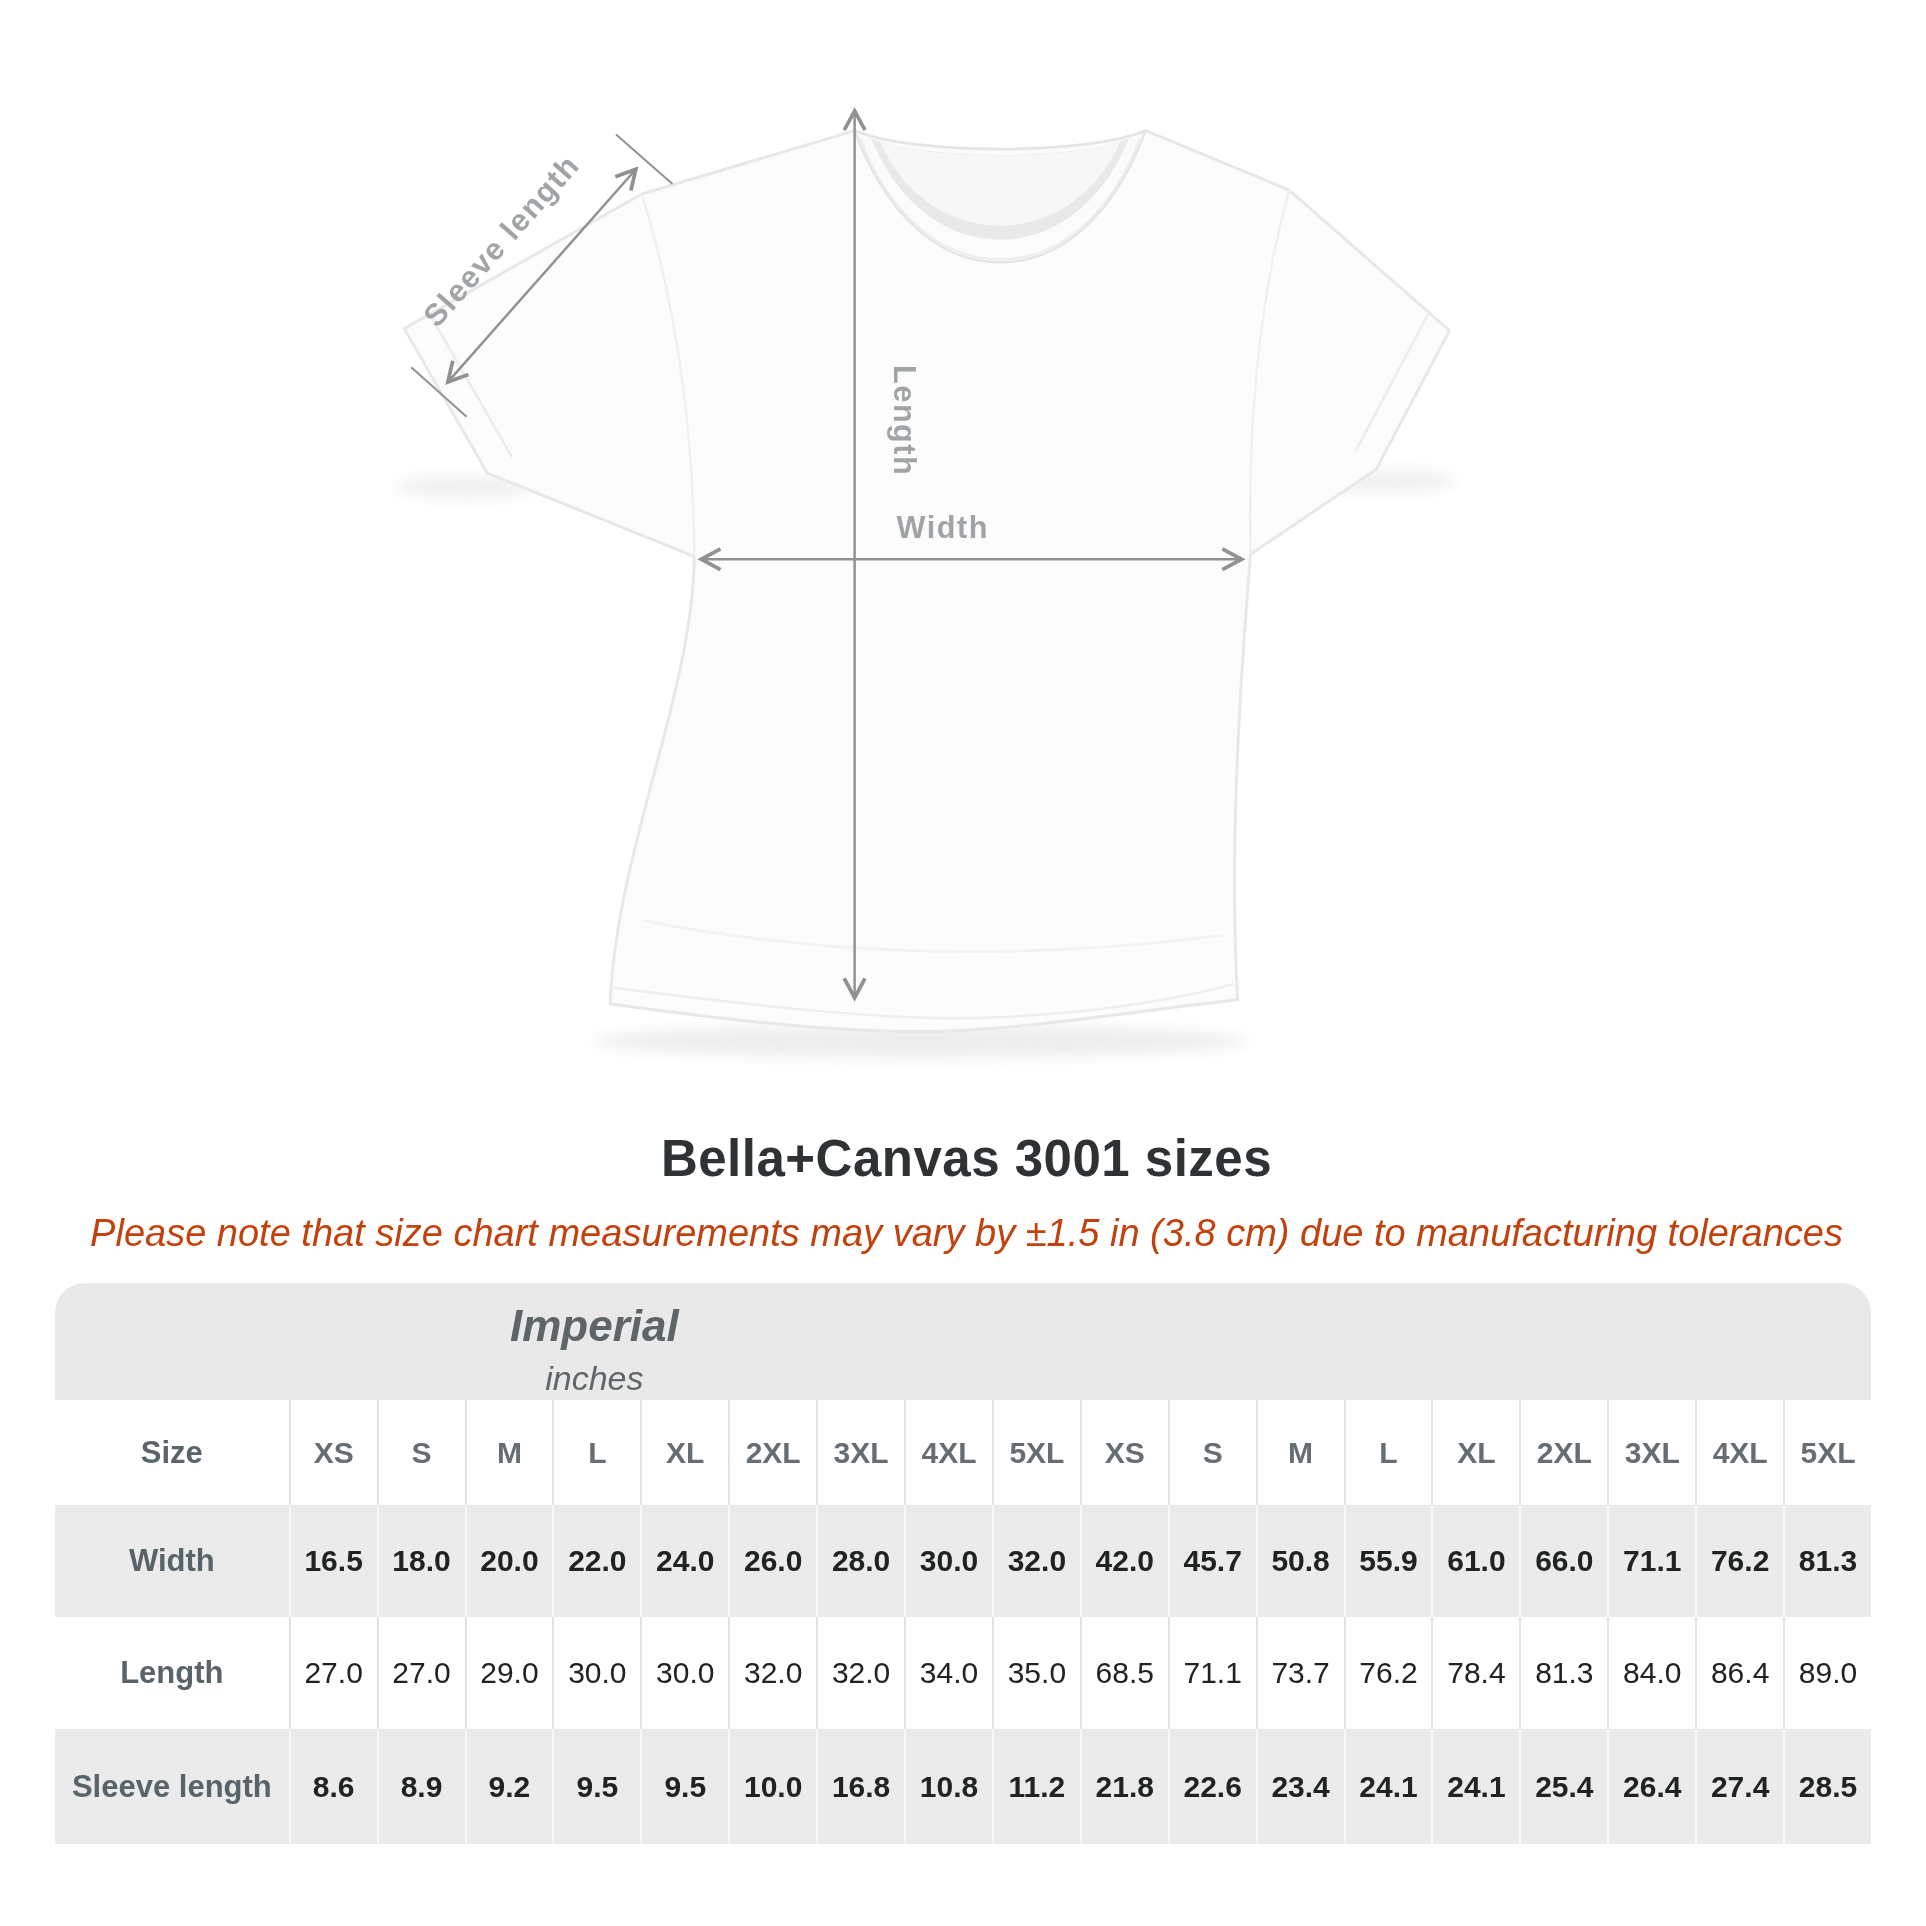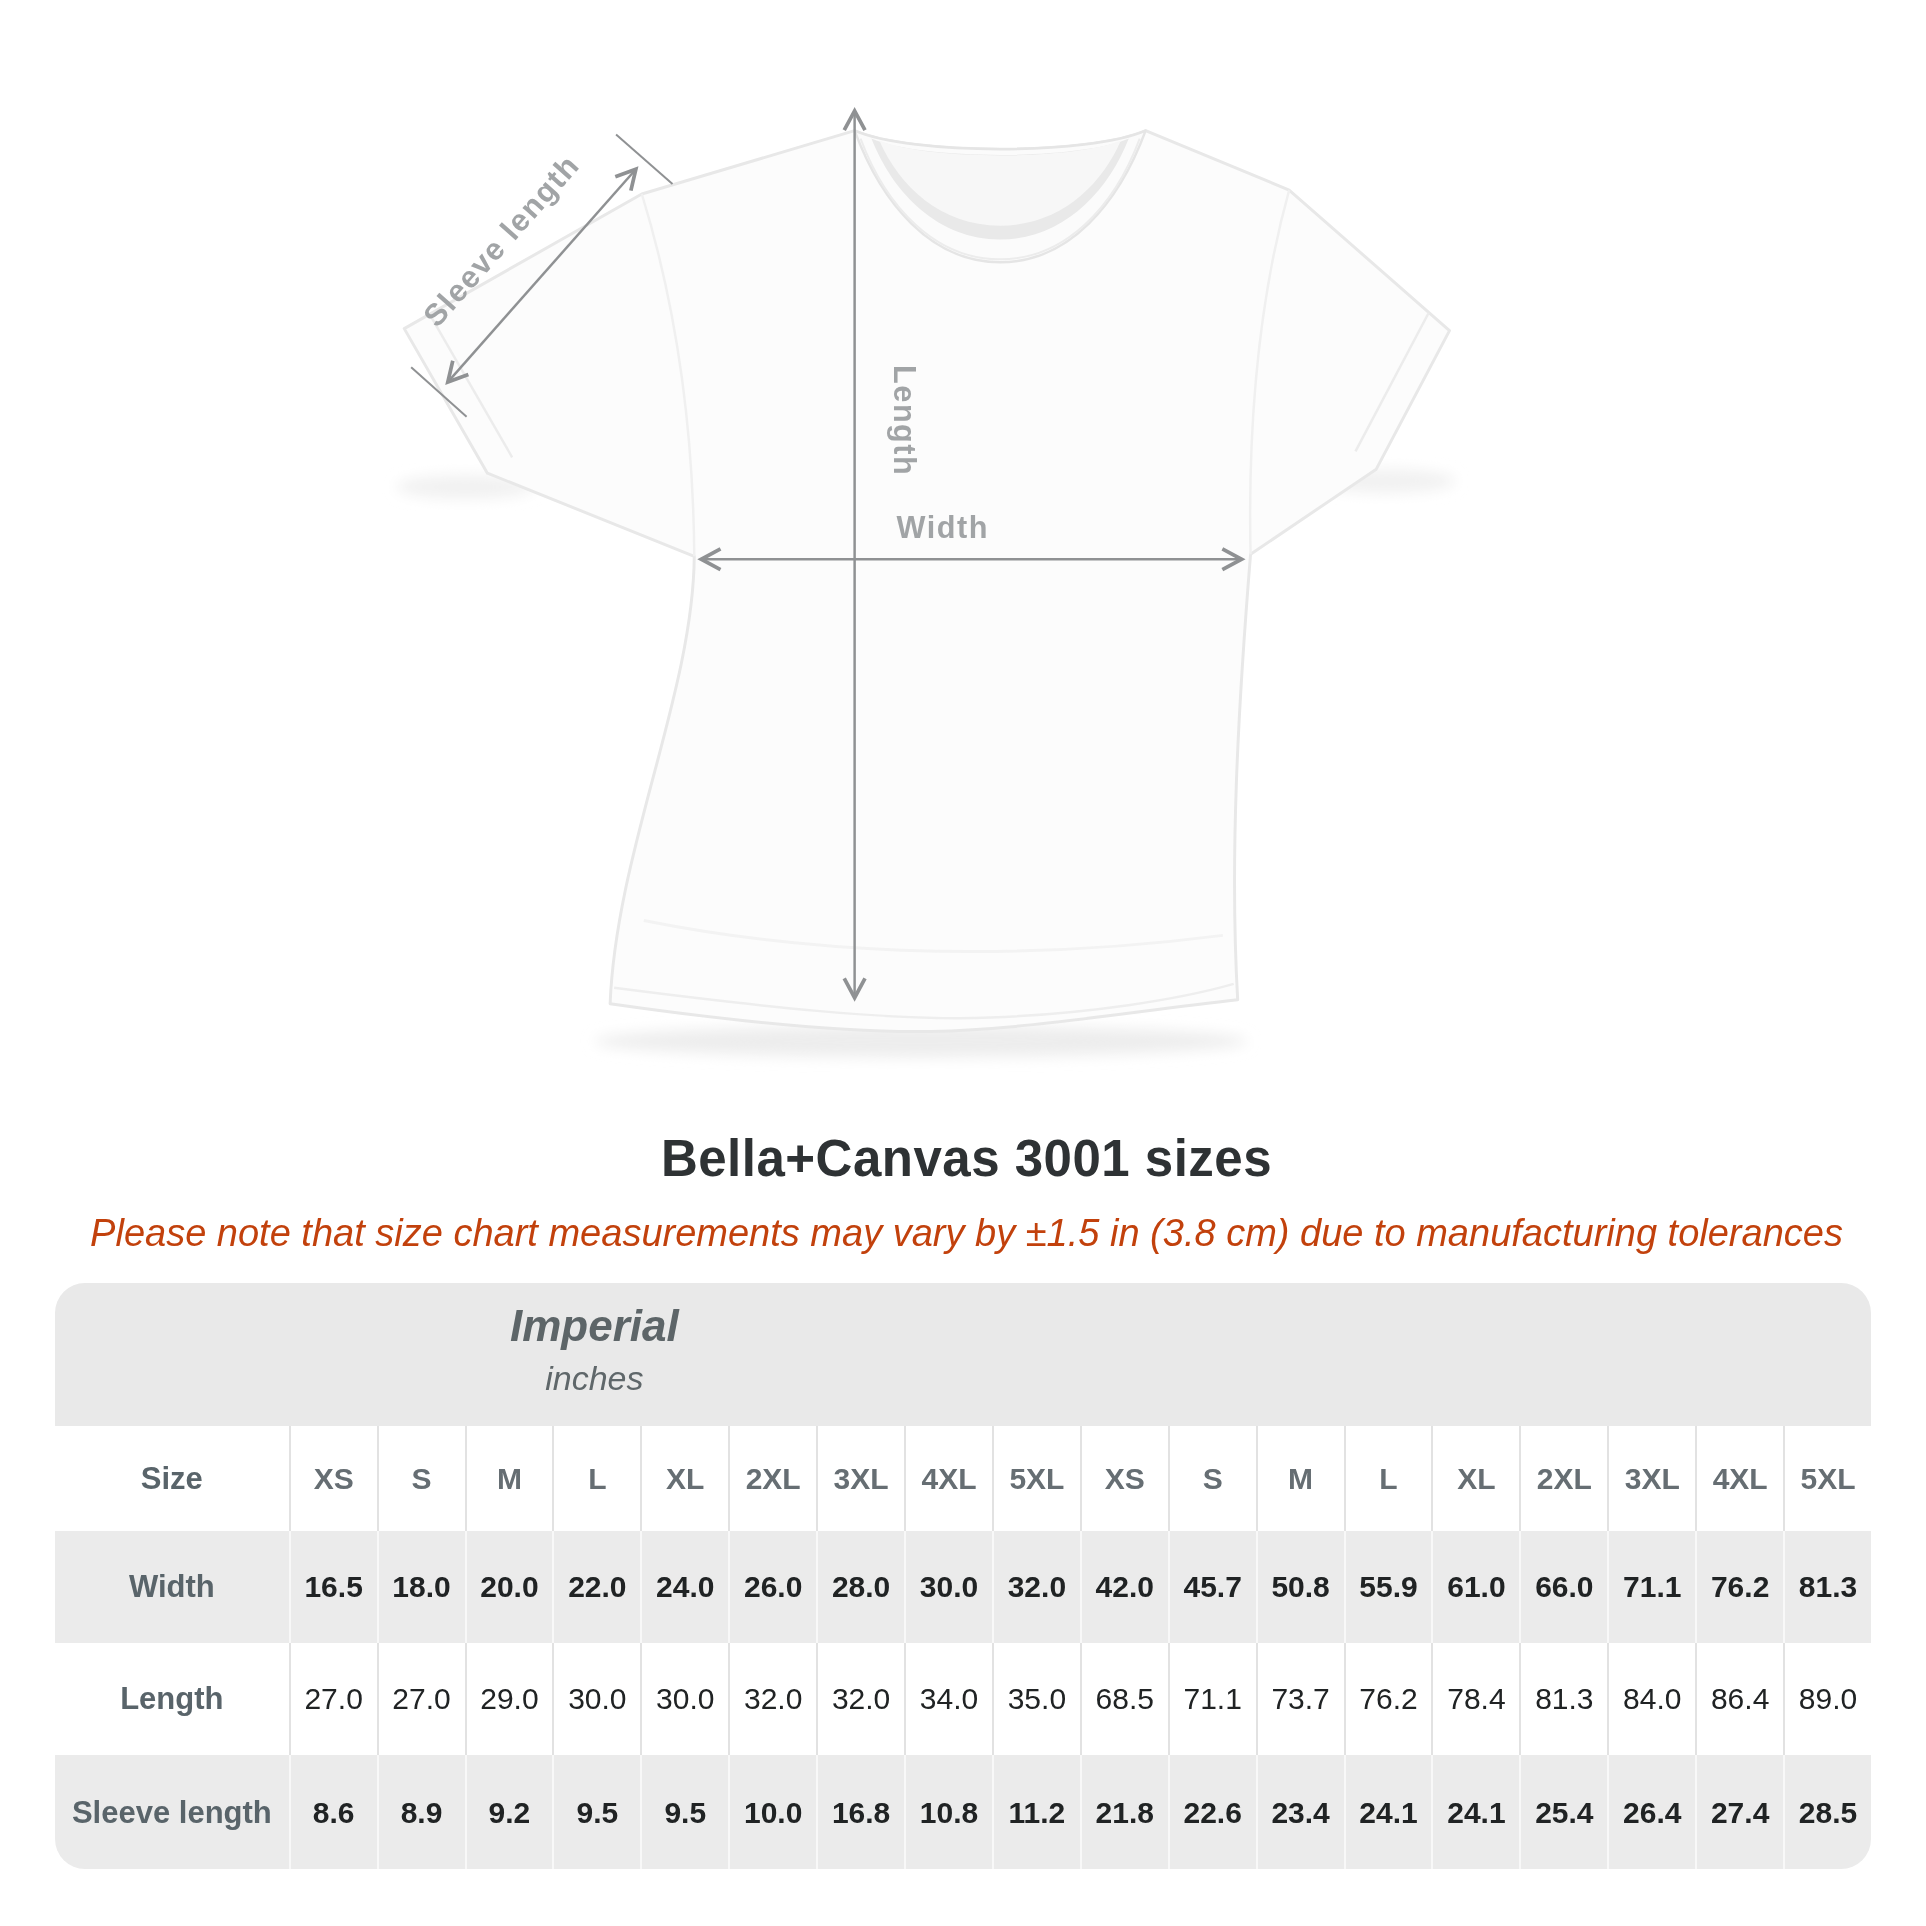--- a/index.html
+++ b/index.html
@@ -19,21 +19,21 @@
     margin:0; font-size:51px; font-weight:bold; color:#2e3234; letter-spacing:0.5px;
   }
   .page-subtitle {
     margin:24px 0 0 0; font-size:38px; font-style:italic; color:#c2410c;
   }
 
   .size-table {
     position:absolute; left:55px; top:1283px; width:1816px; height:586px;
     background:#ffffff; border-radius:30px; overflow:hidden;
   }
-  .band { position:relative; height:143px; background:#e9e9e9;padding-left:16px; }
+  .band { position:relative; height:117px; background:#e9e9e9;padding-left:16px; }
   .group { position:absolute; top:20px; transform:translateX(-50%); text-align:center; white-space:nowrap; }
   .group-imperial { left:29.7%; }
   .group-metric  { left:77.2%; }
   .group-name { font-size:44px; font-weight:bold; font-style:italic; color:#5d6568; line-height:1.05; }
   .group-unit { font-size:34px; font-style:italic; color:#5f676a; margin-top:10px; }
 
   .grid {
     display:grid; height:444px;
     grid-template-columns:236fr repeat(18, 88.77fr);
     grid-template-rows:105px 112px 112px 115px;

